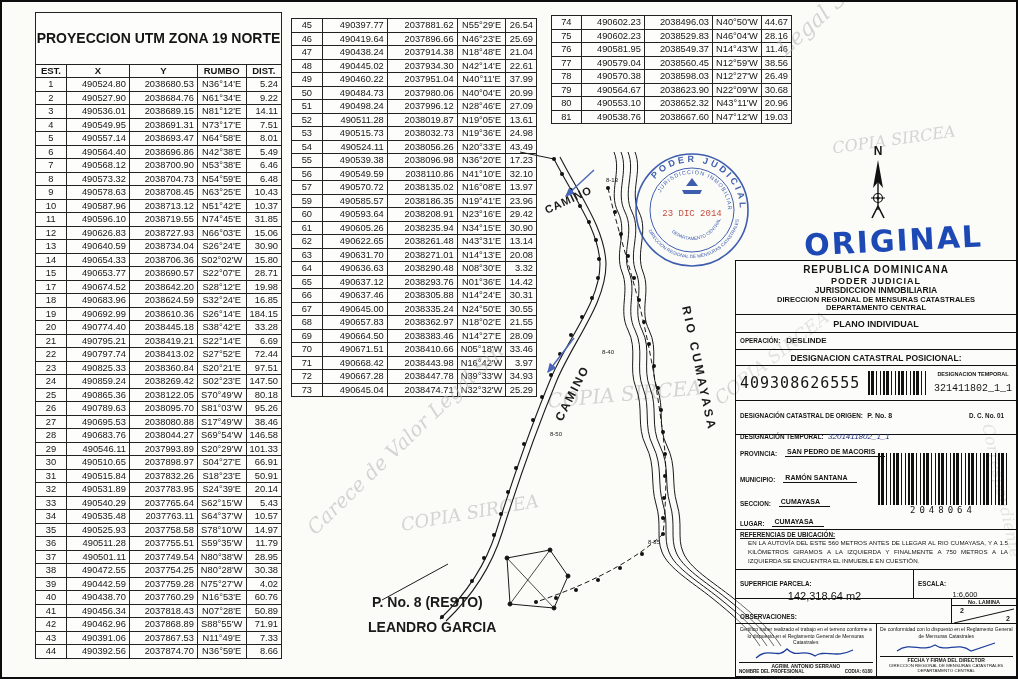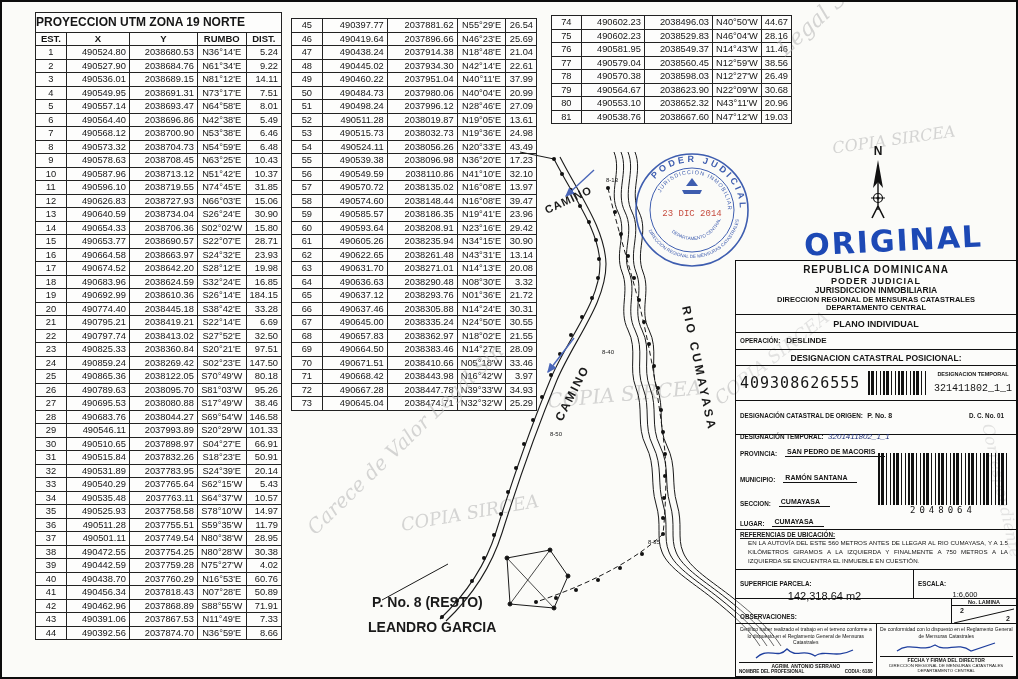--- a/index.html
+++ b/index.html
@@ -4,21 +4,21 @@
 <style>
   html,body{margin:0;padding:0;background:#d9d9d9;}
   .page{position:relative;width:1018px;height:679px;background:#fbfbf8;border:2px solid #0d0d0d;
         box-sizing:border-box;overflow:hidden;font-family:"Liberation Sans",sans-serif;color:#151515;}
 
   
   .tblwrap{position:absolute;}
   .tblwrap table{border-collapse:collapse;width:100%;background:rgba(255,255,255,.55);}
   .tblwrap th,.tblwrap td{border:1px solid #222;font-size:9.3px;line-height:10.5px;padding:1px 3px;
         font-family:"Liberation Sans",sans-serif;white-space:nowrap;}
-  .tblwrap th.title{font-size:12px;font-weight:bold;text-align:left;padding:4px 0;}
+  .tblwrap th.title{font-size:14px;font-weight:bold;text-align:center;padding:20px 0;}
   .tblwrap th.colh{font-size:9.5px;font-weight:bold;text-align:center;}
   td.c0{text-align:center;width:13%;}
   td.c1{text-align:right;width:27%;}
   td.c2{text-align:right;width:29%;}
   td.c3{text-align:center;width:18.5%;}
   td.c4{text-align:right;width:12.5%;}
   #tbl-left{left:33px;top:10px;width:247px;}
   #tbl-mid{left:289px;top:16px;width:246px;}
   #tbl-right{left:549px;top:13px;width:241px;}
 
@@ -188,27 +188,20 @@
             <td class="c4">15.80</td>
           </tr>
           <tr>
             <td class="c0">15</td>
             <td class="c1">490653.77</td>
             <td class="c2">2038690.57</td>
             <td class="c3">S22°07'E</td>
             <td class="c4">28.71</td>
           </tr>
           <tr>
-            <td class="c0">16</td>
-            <td class="c1">490664.58</td>
-            <td class="c2">2038663.97</td>
-            <td class="c3">S24°32'E</td>
-            <td class="c4">23.93</td>
-          </tr>
-          <tr>
             <td class="c0">17</td>
             <td class="c1">490674.52</td>
             <td class="c2">2038642.20</td>
             <td class="c3">S28°12'E</td>
             <td class="c4">19.98</td>
           </tr>
           <tr>
             <td class="c0">18</td>
             <td class="c1">490683.96</td>
             <td class="c2">2038624.59</td>
@@ -234,21 +227,21 @@
             <td class="c1">490795.21</td>
             <td class="c2">2038419.21</td>
             <td class="c3">S22°14'E</td>
             <td class="c4">6.69</td>
           </tr>
           <tr>
             <td class="c0">22</td>
             <td class="c1">490797.74</td>
             <td class="c2">2038413.02</td>
             <td class="c3">S27°52'E</td>
-            <td class="c4">32.50</td>
+            <td class="c4">72.44</td>
           </tr>
           <tr>
             <td class="c0">23</td>
             <td class="c1">490825.33</td>
             <td class="c2">2038360.84</td>
             <td class="c3">S20°21'E</td>
             <td class="c4">97.51</td>
           </tr>
           <tr>
             <td class="c0">24</td>
@@ -489,27 +482,20 @@
             <td class="c4">32.10</td>
           </tr>
           <tr>
             <td class="c0">57</td>
             <td class="c1">490570.72</td>
             <td class="c2">2038135.02</td>
             <td class="c3">N16°08'E</td>
             <td class="c4">13.97</td>
           </tr>
           <tr>
-            <td class="c0">58</td>
-            <td class="c1">490574.60</td>
-            <td class="c2">2038148.44</td>
-            <td class="c3">N16°08'E</td>
-            <td class="c4">39.47</td>
-          </tr>
-          <tr>
             <td class="c0">59</td>
             <td class="c1">490585.57</td>
             <td class="c2">2038186.35</td>
             <td class="c3">N19°41'E</td>
             <td class="c4">23.96</td>
           </tr>
           <tr>
             <td class="c0">60</td>
             <td class="c1">490593.64</td>
             <td class="c2">2038208.91</td>
@@ -542,21 +528,21 @@
             <td class="c1">490636.63</td>
             <td class="c2">2038290.48</td>
             <td class="c3">N08°30'E</td>
             <td class="c4">3.32</td>
           </tr>
           <tr>
             <td class="c0">65</td>
             <td class="c1">490637.12</td>
             <td class="c2">2038293.76</td>
             <td class="c3">N01°36'E</td>
-            <td class="c4">21.72</td>
+            <td class="c4">14.42</td>
           </tr>
           <tr>
             <td class="c0">66</td>
             <td class="c1">490637.46</td>
             <td class="c2">2038305.88</td>
             <td class="c3">N14°24'E</td>
             <td class="c4">30.31</td>
           </tr>
           <tr>
             <td class="c0">67</td>

